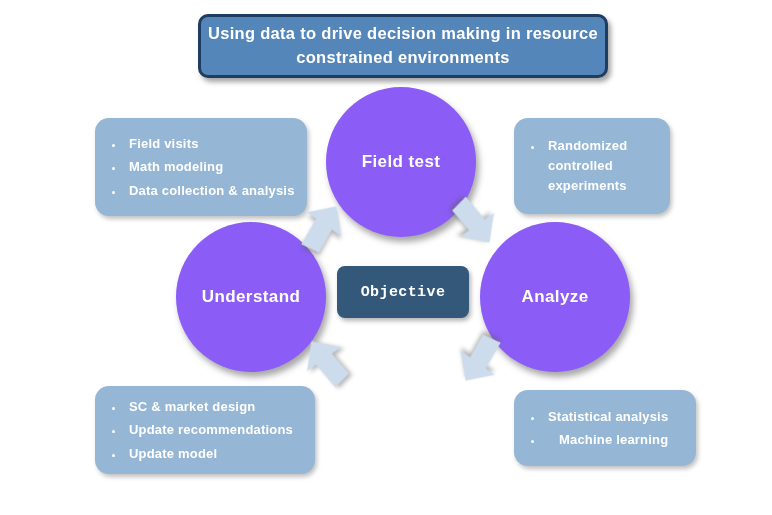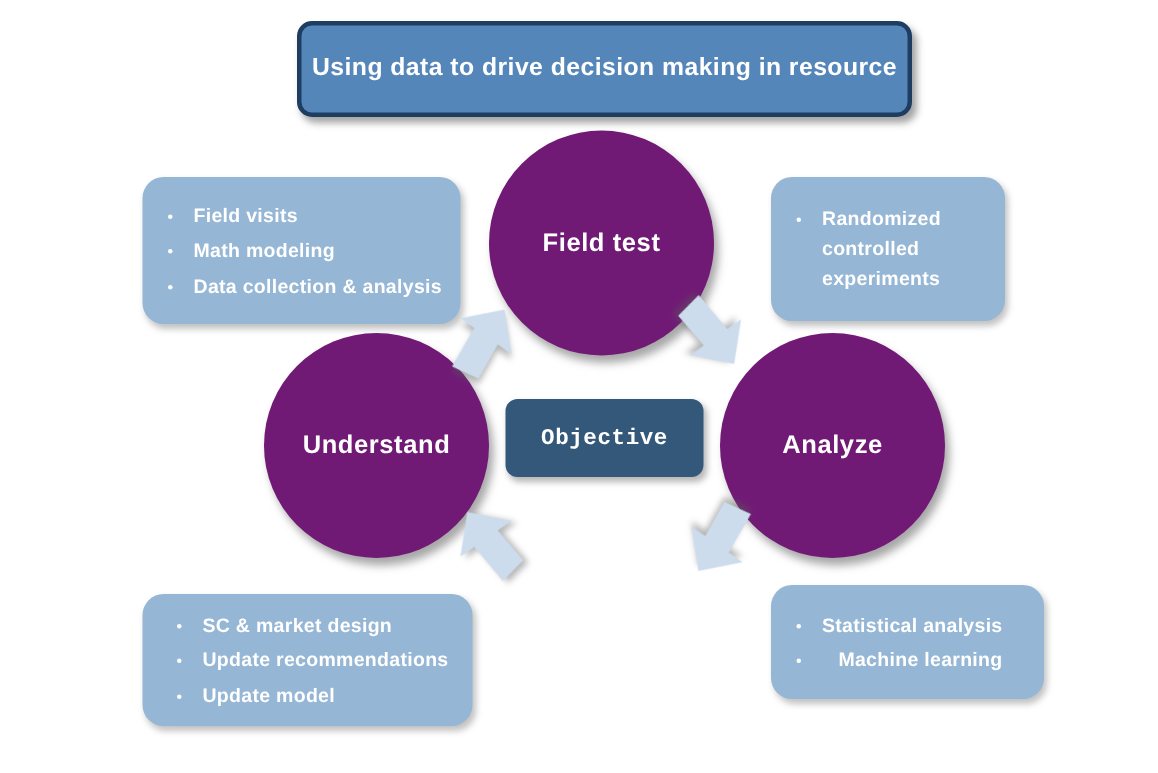--- a/index.html
+++ b/index.html
@@ -11,21 +11,21 @@
   .title-box{
     position:absolute;left:198px;top:14px;width:404px;height:58px;
     background:#5586ba;border:3px solid #1f3c61;border-radius:10px;
     box-shadow:3px 4px 5px rgba(90,90,90,.55);
     display:flex;flex-direction:column;align-items:center;justify-content:center;
     color:#ffffff;font-size:16.5px;font-weight:600;letter-spacing:.3px;line-height:1.45;
     text-align:center;
   }
   
   .circle{
-    position:absolute;border-radius:50%;background:#701a75;
+    position:absolute;border-radius:50%;background:#8b5cf6;
     box-shadow:3px 5px 6px rgba(95,95,95,.55);
     display:flex;align-items:center;justify-content:center;
     color:#ffffff;font-size:17px;font-weight:600;letter-spacing:.4px;text-align:center;
   }
   .circle.field-test{left:326px;top:87px;width:150px;height:150px;}
   .circle.understand{left:176px;top:222px;width:150px;height:150px;}
   .circle.analyze{left:480px;top:222px;width:150px;height:150px;}
   .circle.disseminate{left:336px;top:368px;width:140px;height:132px;}
   
   .objective-box{
@@ -43,37 +43,38 @@
   }
   .callout ul{
     margin:0;padding:0 10px 0 30px;list-style:disc outside;
     font-size:13px;font-weight:600;letter-spacing:.2px;line-height:1.8;
   }
   .callout li{padding-left:4px;}
   .callout li::marker{color:#ffffff;font-size:11px;}
   .callout.top-left{left:95px;top:118px;width:212px;height:98px;}
   .callout.top-right{left:514px;top:118px;width:156px;height:96px;}
   .callout.top-right ul{line-height:1.55;}
-  .callout.bottom-left{left:95px;top:396px;width:220px;height:88px;justify-content:center;}
+  .callout.bottom-left{left:95px;top:386px;width:220px;height:88px;}
   .callout.bottom-right{left:514px;top:390px;width:182px;height:76px;text-align:right;}
   
   .arrow{position:absolute;width:52px;height:56px;filter:drop-shadow(2px 3px 2px rgba(90,90,90,.45));}
   .arrow svg{width:100%;height:100%;display:block;}
   .arrow.nw{left:296px;top:199px;transform:rotate(35deg);}
   .arrow.ne{left:449px;top:194px;transform:rotate(145deg);}
   .arrow.se{left:454px;top:332px;transform:rotate(215deg);}
   .arrow.sw{left:300px;top:334px;transform:rotate(-35deg);}
 </style>
 </head>
 <body>
 
 <div class="slide">
 
   <div class="title-box">
     <div>Using data to drive decision making in resource</div>
+    <div>constrained environments</div>
   </div>
 
   <div class="circle field-test">
     <span>Field test</span>
   </div>
   <div class="circle understand">
     <span>Understand</span>
   </div>
   <div class="circle analyze">
     <span>Analyze</span>

